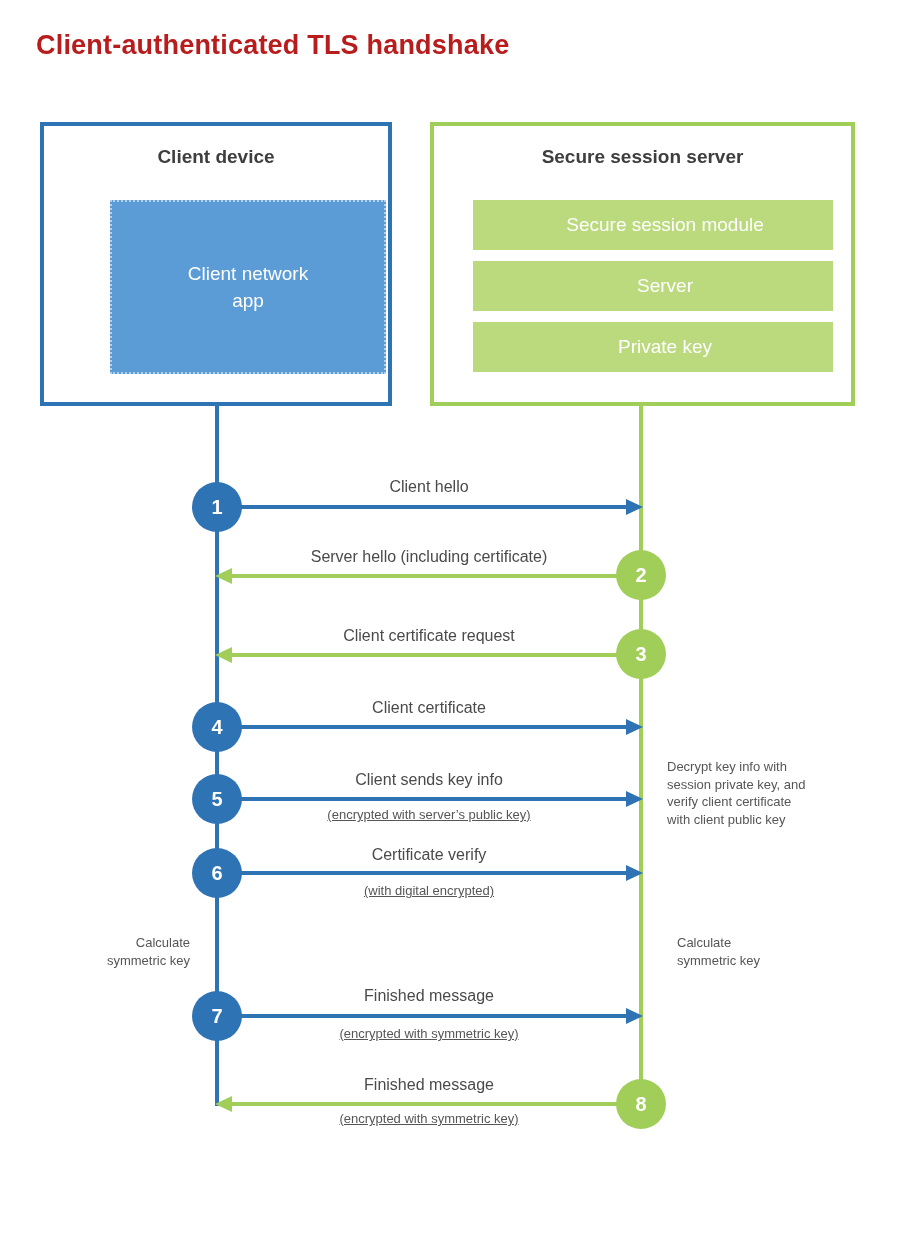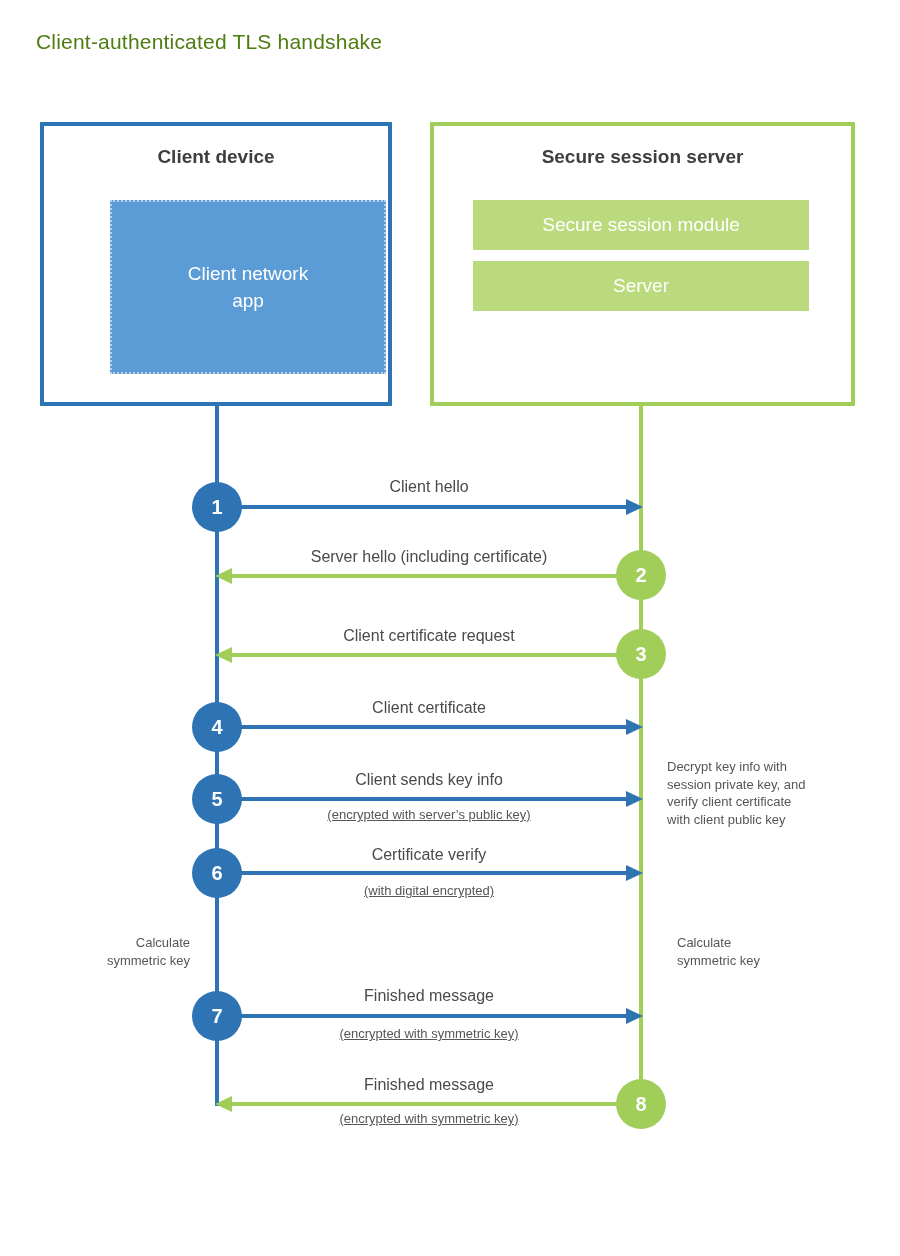--- a/index.html
+++ b/index.html
@@ -2,40 +2,40 @@
 <html><head>
 <meta charset="utf-8">
 <style>
   html,body { margin:0; padding:0; background:#ffffff; }
   .canvas {
     position:relative; width:900px; height:1256px; background:#ffffff;
     font-family:"Liberation Sans", sans-serif; overflow:hidden;
   }
   .title {
     position:absolute; left:36px; top:30px;
-    font-size:21px; font-weight:400; color:#4d7c0f; letter-spacing:0.2px;
+    font-size:27px; font-weight:700; color:#b91c1c; letter-spacing:0.2px;
   }
   
   .actor-box { position:absolute; top:122px; height:284px; background:#fff; box-sizing:border-box; }
   .actor-box.client { left:40px;  width:352px; border:4px solid #2E73B4;padding-left:38px; }
   .actor-box.server { left:430px; width:425px; border:4px solid #A1CE59; }
   .actor-heading {
     position:absolute; top:20px; left:0; width:100%; text-align:center;
     font-size:19px; font-weight:bold; color:#3e3e3e;
   }
   .app-box {
     position:absolute; left:34px; top:74px; width:276px; height:174px;
     background:#5C9CD6; border:2px dotted #b6d0ea; box-sizing:border-box;
     display:flex; align-items:center; justify-content:center; text-align:center;
     color:#ffffff; font-size:19px; line-height:27px;margin-left:32px;
   }
   .module-bar {
     position:absolute; left:39px; width:336px; height:50px; background:#BBDA7E;
     display:flex; align-items:center; justify-content:center;
-    color:#ffffff; font-size:19px;
+    color:#ffffff; font-size:19px;padding-left:24px;
   }
   
   .vline { position:absolute; width:4px; top:406px; height:700px; }
   .vline.blue  { left:215px; background:#2E73B4; }
   .vline.green { left:639px; background:#A1CE59; }
   
   .circle {
     position:absolute; width:50px; height:50px; border-radius:50%;
     display:flex; align-items:center; justify-content:center;
     color:#ffffff; font-size:20px; font-weight:bold; z-index:3;
@@ -87,20 +87,21 @@
         <span style="display:block">Client network</span>
         <span style="display:block">app</span>
       </div>
     </div>
   </div>
 
   <div class="actor-box server">
     <div class="actor-heading">Secure session server</div>
     <div class="module-bar" style="top:74px">Secure session module</div>
     <div class="module-bar" style="top:135px">Server</div>
+    <div class="module-bar" style="top:196px">Private key</div>
   </div>
 
   <div class="vline blue" style="height:700px"></div>
   <div class="vline green" style="height:700px"></div>
 
   <div class="msg-label" style="top:478px">Client hello</div>
   <div class="arrow blue right" style="top:505px">
     <div class="bar"></div>
     <div class="head"></div>
   </div>

